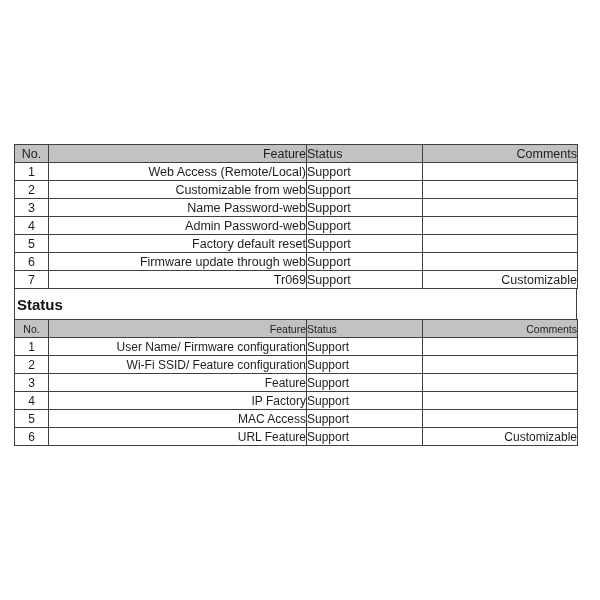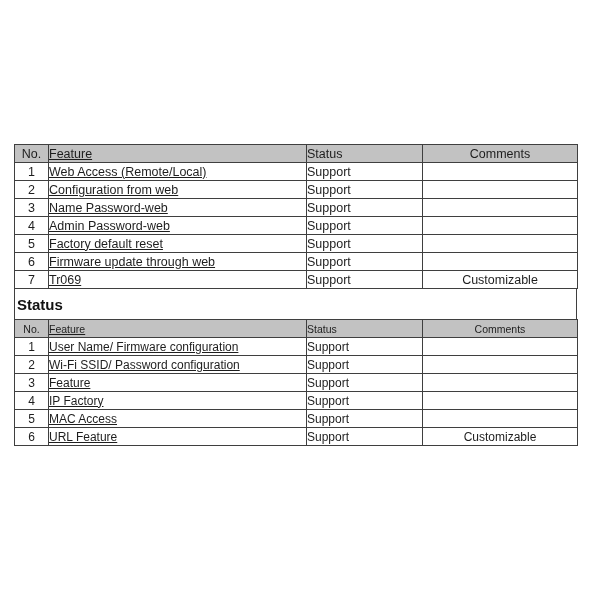--- a/index.html
+++ b/index.html
@@ -47,23 +47,23 @@
   .t2 th {
     background: #c2c2c2;
     font-weight: normal;
     text-align: left;
     font-size: 10.5px;
     height: 17px;
   }
   .t2 td { height: 17px; font-size: 12px; }
 
   th.h-no, td.no { text-align: center; }
-  th.h-feature, td.feature   { padding-left: 10px; text-align: left; text-decoration: underline; }
+  th.h-feature, td.feature   { padding-left: 10px; text-align: right; }
   th.h-status,  td.status    { padding-left: 7px;  text-align: left; }
-  th.h-comments, td.comments { padding-left: 7px;  text-align: center; }
+  th.h-comments, td.comments { padding-left: 7px;  text-align: right; }
 
   .section-row {
     height: 30px;
     border-left: 1px solid #3f3f3f;
     border-right: 1px solid #3f3f3f;
     display: flex;
     align-items: center;
     padding-left: 2px;
     box-sizing: border-box;
   }
@@ -95,21 +95,21 @@
     </thead>
     <tbody>
       <tr>
         <td class="no">1</td>
         <td class="feature">Web Access (Remote/Local)</td>
         <td class="status">Support</td>
         <td class="comments"></td>
       </tr>
       <tr>
         <td class="no">2</td>
-        <td class="feature">Configuration from web</td>
+        <td class="feature">Customizable from web</td>
         <td class="status">Support</td>
         <td class="comments"></td>
       </tr>
       <tr>
         <td class="no">3</td>
         <td class="feature">Name Password-web</td>
         <td class="status">Support</td>
         <td class="comments"></td>
       </tr>
       <tr>
@@ -160,21 +160,21 @@
     </thead>
     <tbody>
       <tr>
         <td class="no">1</td>
         <td class="feature">User Name/ Firmware configuration</td>
         <td class="status">Support</td>
         <td class="comments"></td>
       </tr>
       <tr>
         <td class="no">2</td>
-        <td class="feature">Wi-Fi SSID/ Password configuration</td>
+        <td class="feature">Wi-Fi SSID/ Feature configuration</td>
         <td class="status">Support</td>
         <td class="comments"></td>
       </tr>
       <tr>
         <td class="no">3</td>
         <td class="feature">Feature</td>
         <td class="status">Support</td>
         <td class="comments"></td>
       </tr>
       <tr>

